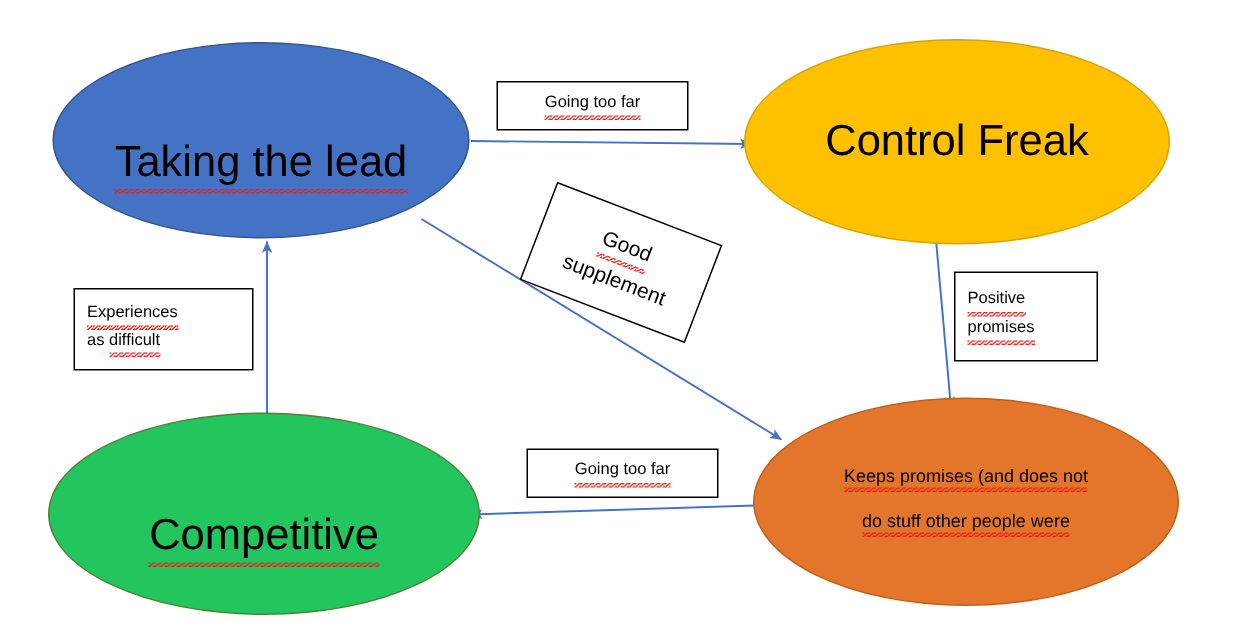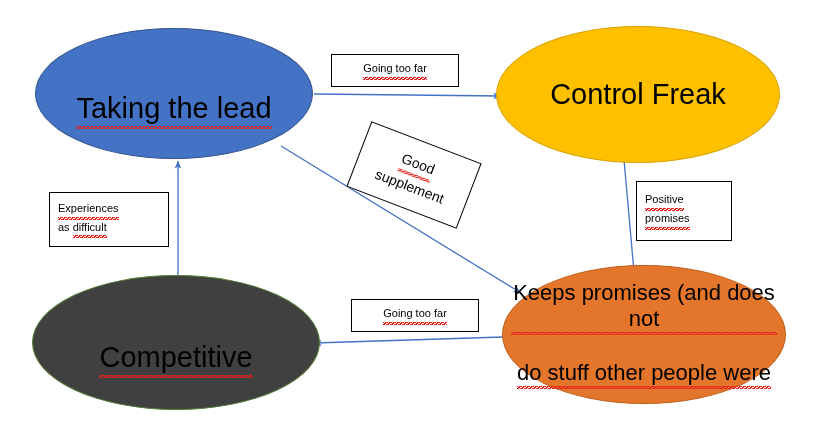--- a/index.html
+++ b/index.html
@@ -58,32 +58,32 @@
     height: 137px;
     background: #FFC000;
     border: 1px solid #d9a300;
     font-size: 29px;
   }
   #node-competitive {
     left: 32px;
     top: 275px;
     width: 288px;
     height: 135px;
-    background: #404040;
+    background: #22c55e;
     border: 1px solid #567f35;
     font-size: 29px;
   }
   #node-keeps-promises {
     left: 502px;
     top: 265px;
     width: 284px;
     height: 139px;
     background: #E3762B;
     border: 1px solid #c05f1c;
-    font-size: 22px;
+    font-size: 12px;
     text-align: center;
   }
   .edge-label {
     position: absolute;
     border: 1px solid #000000;
     background: #ffffff;
     box-sizing: border-box;
     display: flex;
     flex-direction: column;
     justify-content: center;

